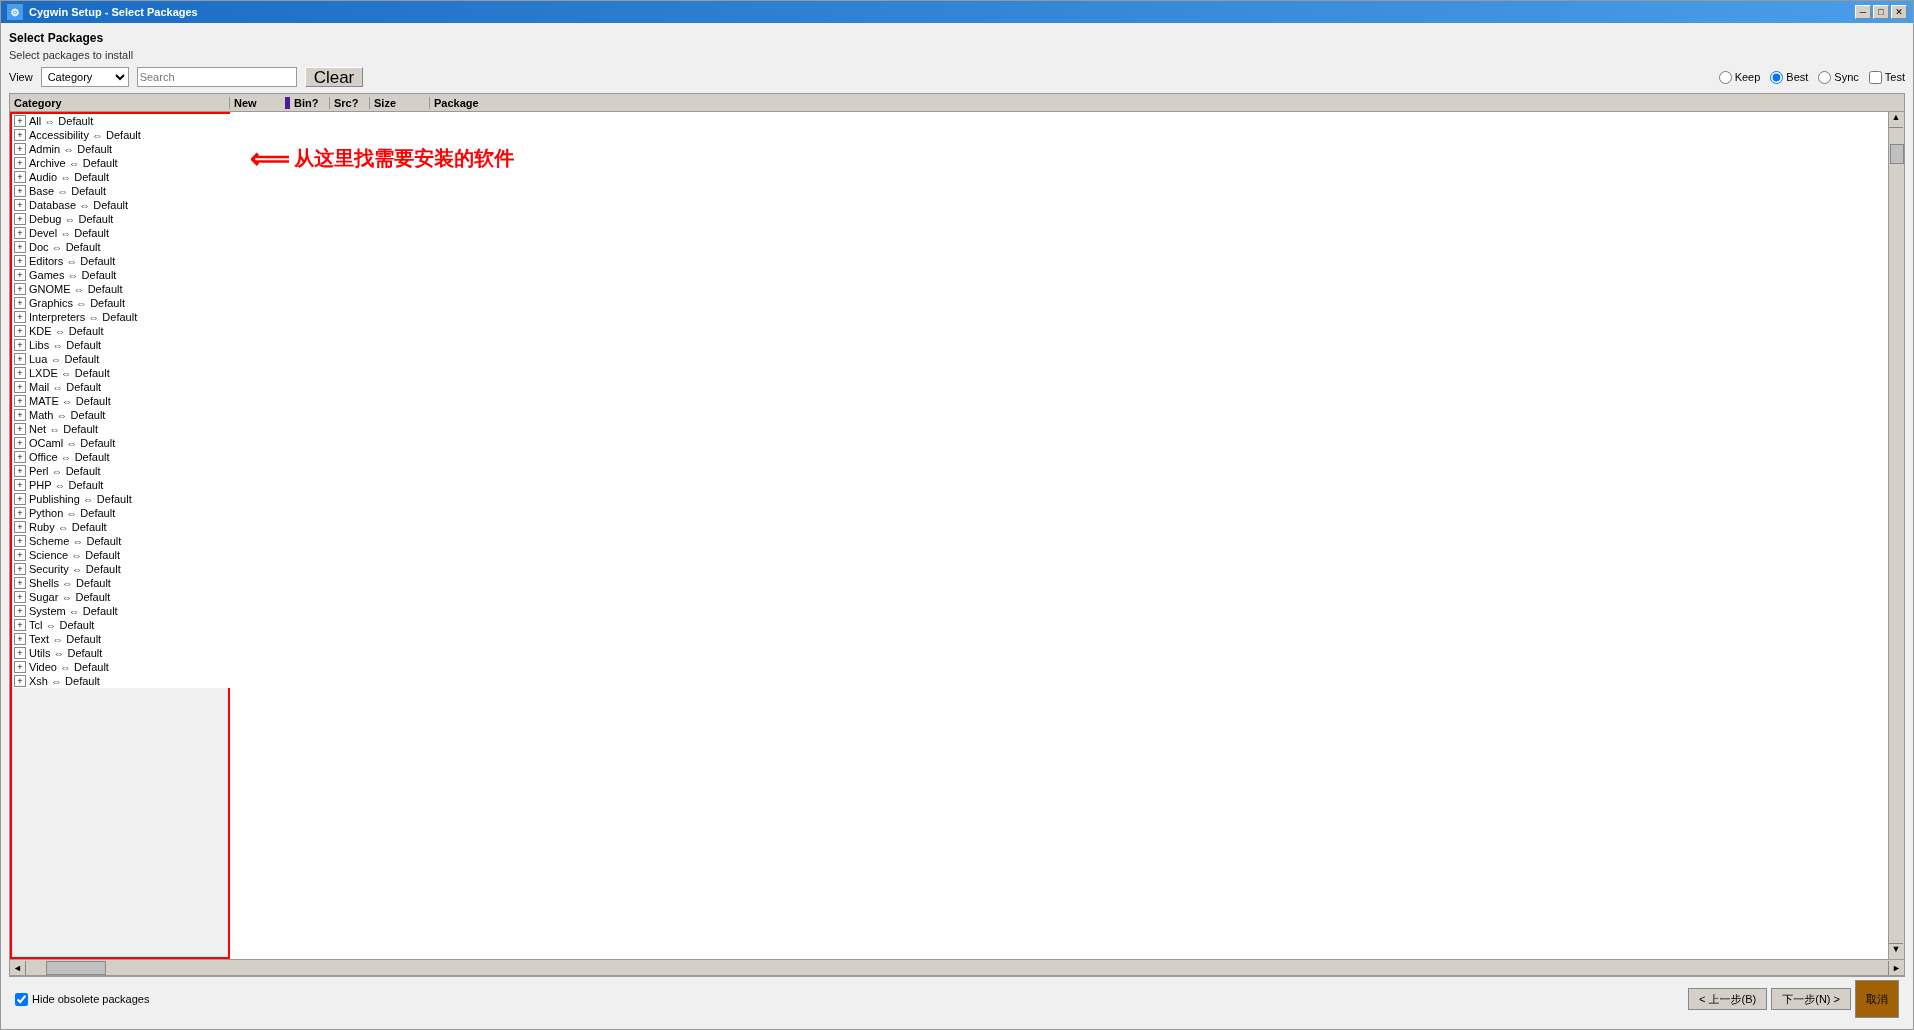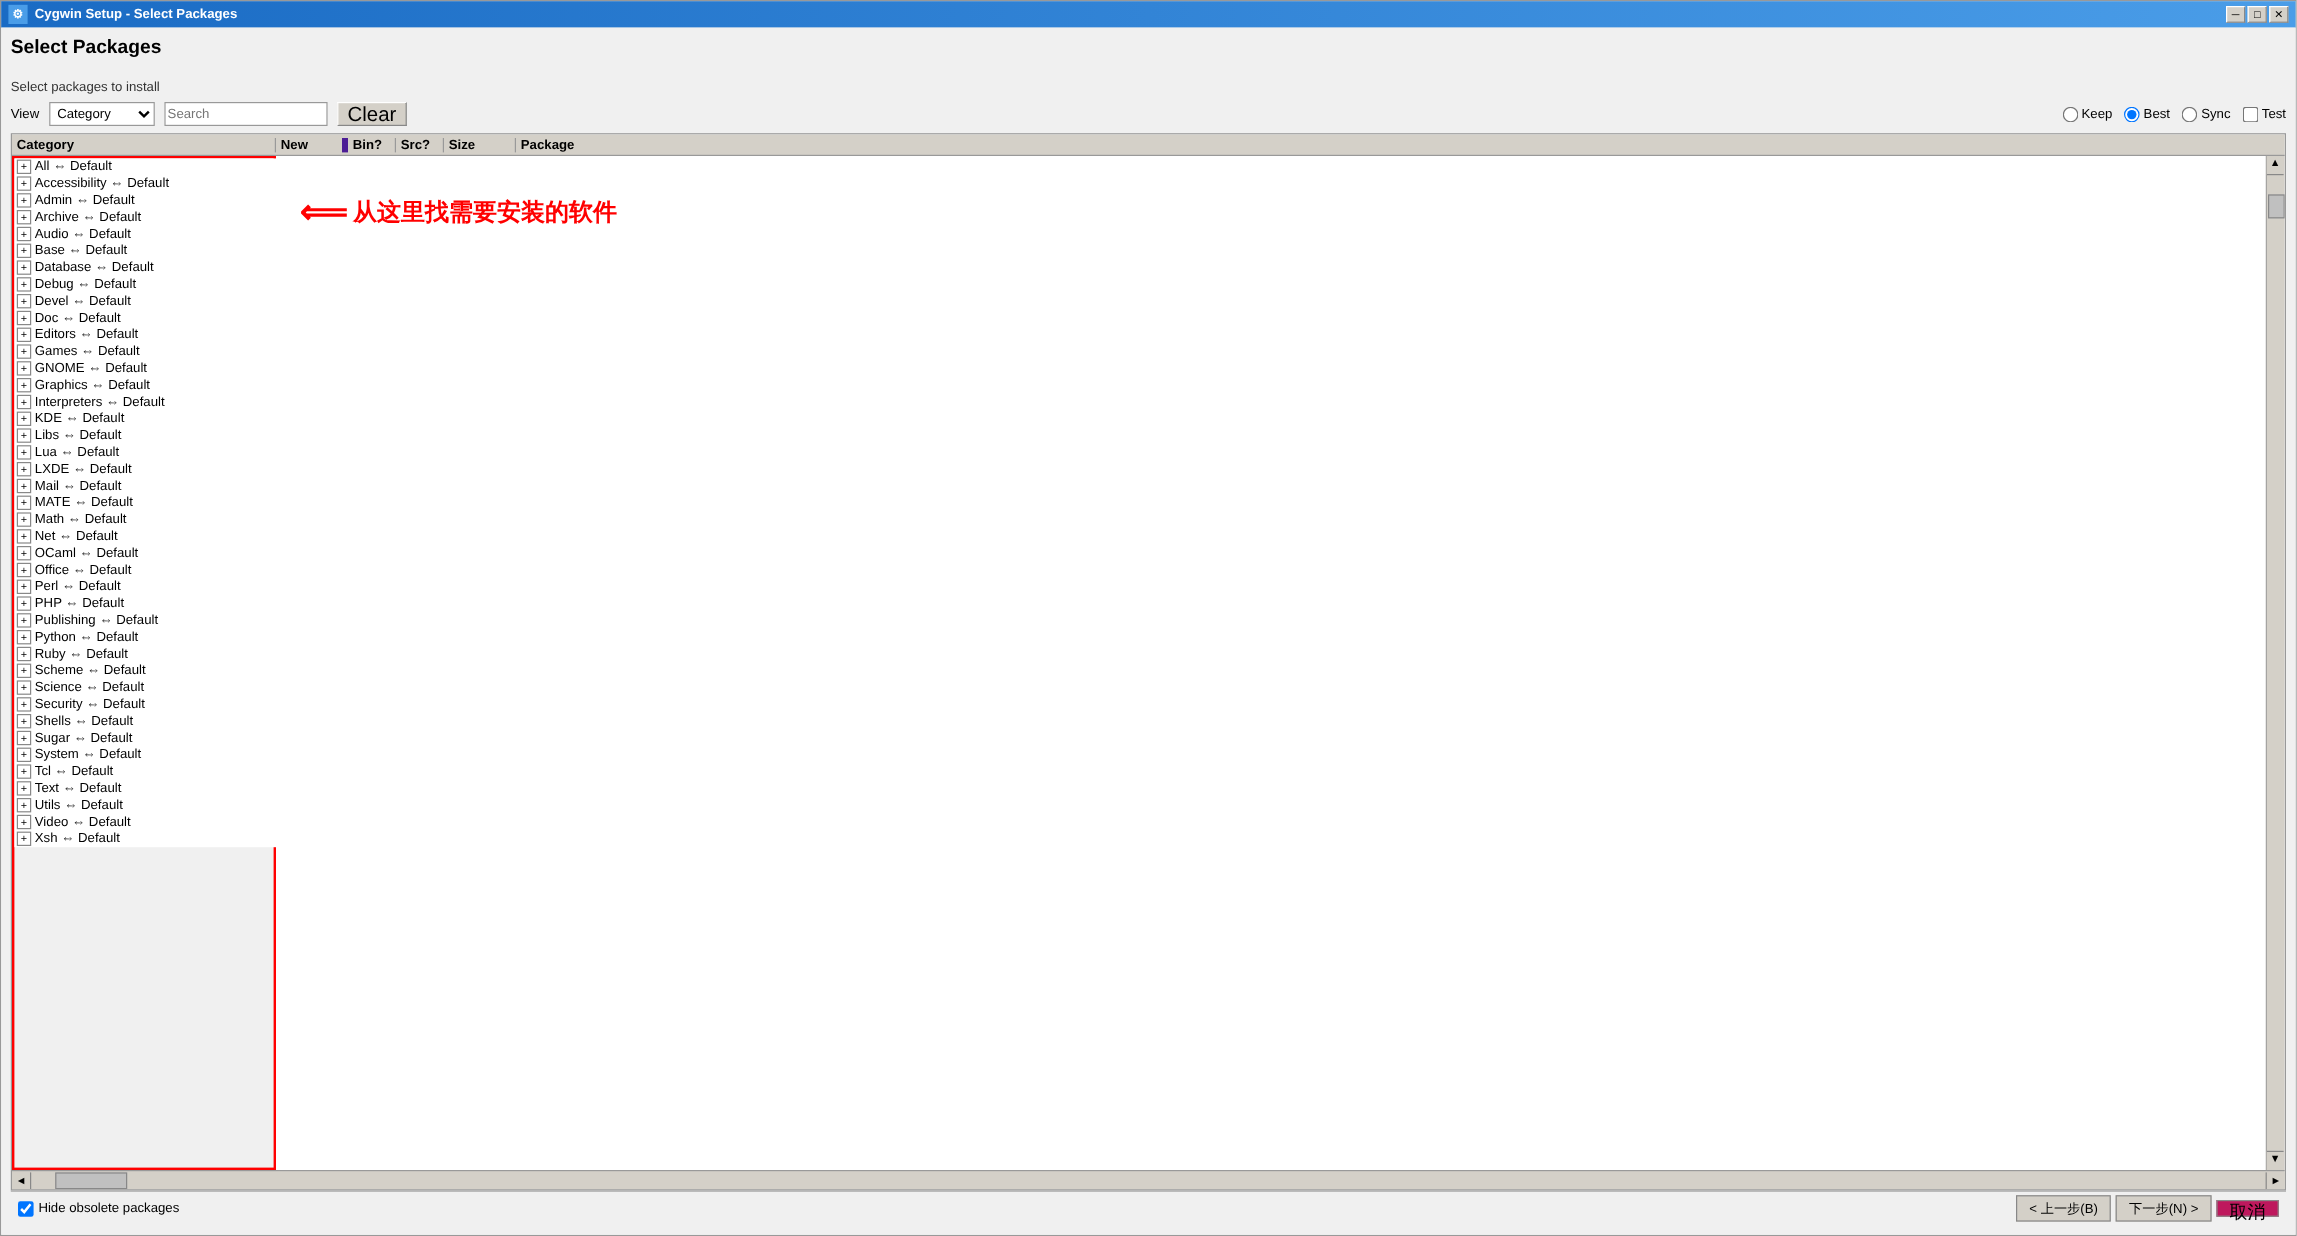--- a/index.html
+++ b/index.html
@@ -66,22 +66,22 @@
       display: flex;
       flex-direction: column;
       background: #f0f0f0;
       padding: 8px;
     }
     .header-section {
       margin-bottom: 6px;
     }
     .header-title {
       font-weight: bold;
-      font-size: 16px;
-      margin-bottom: 18px;
+      font-size: 12px;
+      margin-bottom: 4px;
     }
     .header-subtitle {
       font-size: 11px;
       color: #333;
     }
     .toolbar {
       display: flex;
       align-items: center;
       gap: 8px;
       margin-bottom: 6px;
@@ -91,21 +91,21 @@
     }
     .toolbar-select {
       height: 20px;
       font-size: 11px;
       border: 1px solid #999;
       background: white;
       padding: 0 2px;
     }
     .toolbar-input {
       height: 20px;
-      width: 136px;
+      width: 160px;
       font-size: 11px;
       border: 1px solid #999;
       background: white;
       padding: 0 2px;
     }
     .toolbar-btn {
       height: 20px;
       padding: 0 8px;
       font-size: 17px;
       background: #d4d0c8;
@@ -233,24 +233,24 @@
     }
     .nav-btn {
       height: 22px;
       padding: 0 10px;
       font-size: 11px;
       background: #d4d0c8;
       border: 1px solid #888;
       cursor: pointer;
     }
     .cancel-btn {
-      height: 14px;
+      height: 38px;
       padding: 0 10px;
-      font-size: 15px;
-      background: #be185d;
+      font-size: 11px;
+      background: #a16207;
       border: 1px solid #888;
       cursor: pointer;
     }
     .scrollbar-v {
       width: 16px;
       background: #d4d0c8;
       border-left: 1px solid #999;
       display: flex;
       flex-direction: column;
     }

